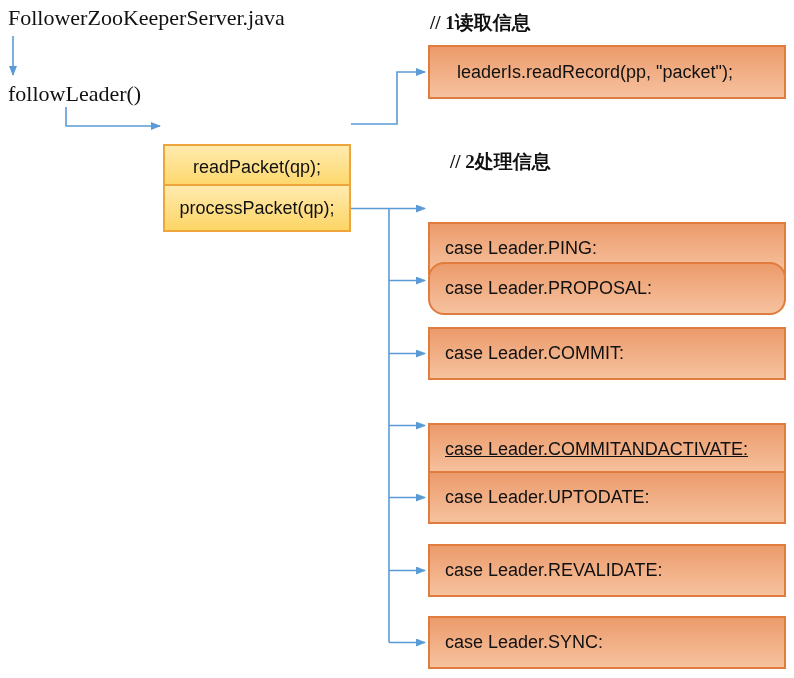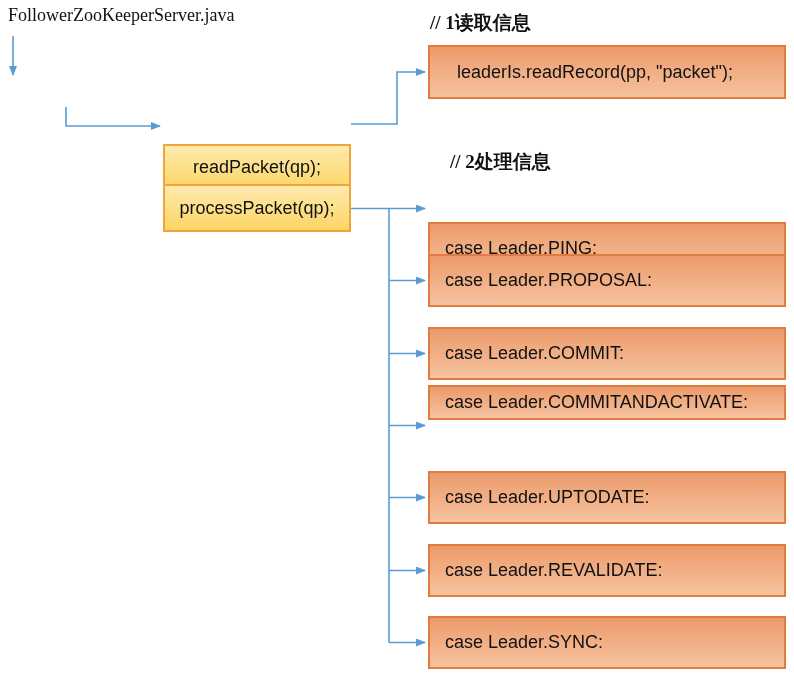--- a/index.html
+++ b/index.html
@@ -25,21 +25,21 @@
     stroke: var(--connector, #5B9BD5);
     stroke-width: 1.6;
   }
   .arrowhead {
     fill: var(--connector, #5B9BD5);
     stroke: none;
   }
   .serif-label {
     position: absolute;
     font-family: "Liberation Serif", serif;
-    font-size: 18px;
+    font-size: 22px;
     color: var(--text, #111111);
     white-space: nowrap;
   }
   .section-heading {
     position: absolute;
     font-family: "Liberation Serif", serif;
     font-weight: bold;
     font-size: 19px;
     color: var(--text, #111111);
     white-space: nowrap;
@@ -92,38 +92,39 @@
     <polyline class="conn" points="389,280.5 425,280.5" marker-end="url(#arrow)"></polyline>
     <polyline class="conn" points="389,353.5 425,353.5" marker-end="url(#arrow)"></polyline>
     <polyline class="conn" points="389,425.5 425,425.5" marker-end="url(#arrow)"></polyline>
     <polyline class="conn" points="389,497.5 425,497.5" marker-end="url(#arrow)"></polyline>
     <polyline class="conn" points="389,570.5 425,570.5" marker-end="url(#arrow)"></polyline>
     <polyline class="conn" points="389,642.5 425,642.5" marker-end="url(#arrow)"></polyline>
   </svg>
 
   <div class="serif-label" style="left:8px; top:5px;">FollowerZooKeeperServer.java</div>
 
+  <div class="serif-label" style="left:8px; top:81px;">followLeader()</div>
 
   <div class="node yellow" style="top:100px; height:47px;margin-top:44px;">readPacket(qp);</div>
 
   <div class="node yellow" style="top:184px; height:48px;">processPacket(qp);</div>
 
   <div class="section-heading" style="left:430px; top:10px;">// 1读取信息</div>
 
   <div class="node orange wide-pad" style="top:45px; height:54px;">leaderIs.readRecord(pp, "packet");</div>
 
   <div class="section-heading" style="left:450px; top:149px;">// 2处理信息</div>
 
   <div class="node orange" style="top:182px; height:53px;margin-top:40px;">case Leader.PING:</div>
 
-  <div class="node orange" style="top:254px; height:53px;">case Leader.PROPOSAL:</div>
+  <div class="node orange" style="top:262px; height:53px;border-radius:16px;">case Leader.PROPOSAL:</div>
 
   <div class="node orange" style="top:327px; height:53px;">case Leader.COMMIT:</div>
 
-  <div class="node orange" style="top:385px; height:35px;">case Leader.COMMITANDACTIVATE:</div>
+  <div class="node orange" style="top:423px; height:53px;text-decoration:underline;">case Leader.COMMITANDACTIVATE:</div>
 
   <div class="node orange" style="top:544px; height:53px;">case Leader.REVALIDATE:</div>
 
   <div class="node orange" style="top:471px; height:53px;">case Leader.UPTODATE:</div>
 
   <div class="node orange" style="top:616px; height:53px;">case Leader.SYNC:</div>
 
 </div>
 
 </body></html>

